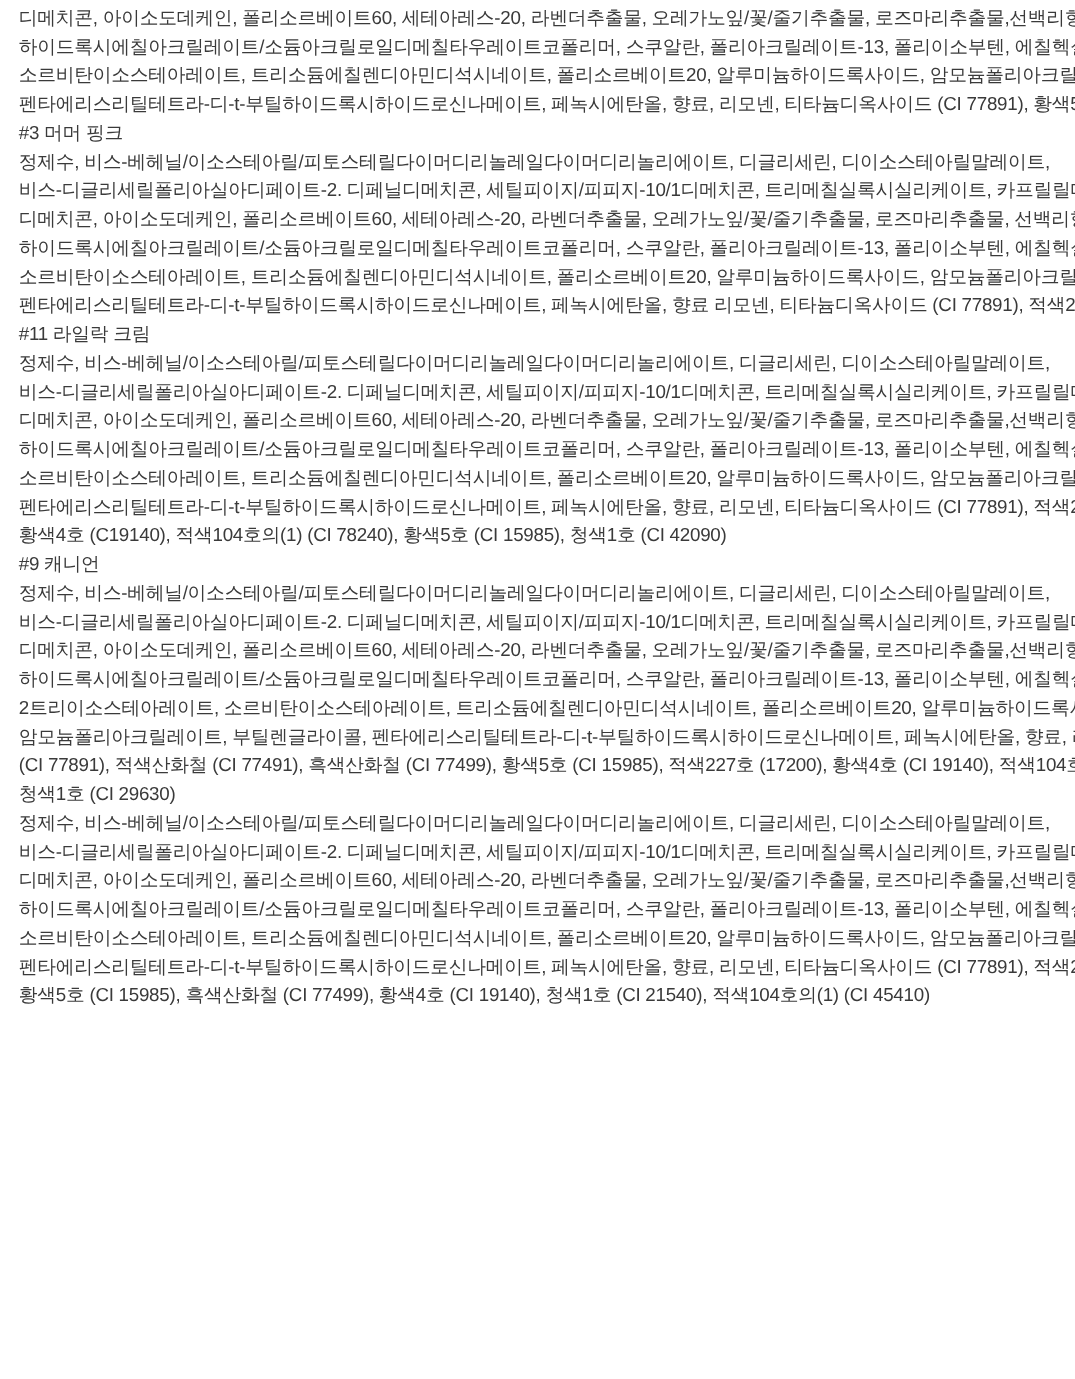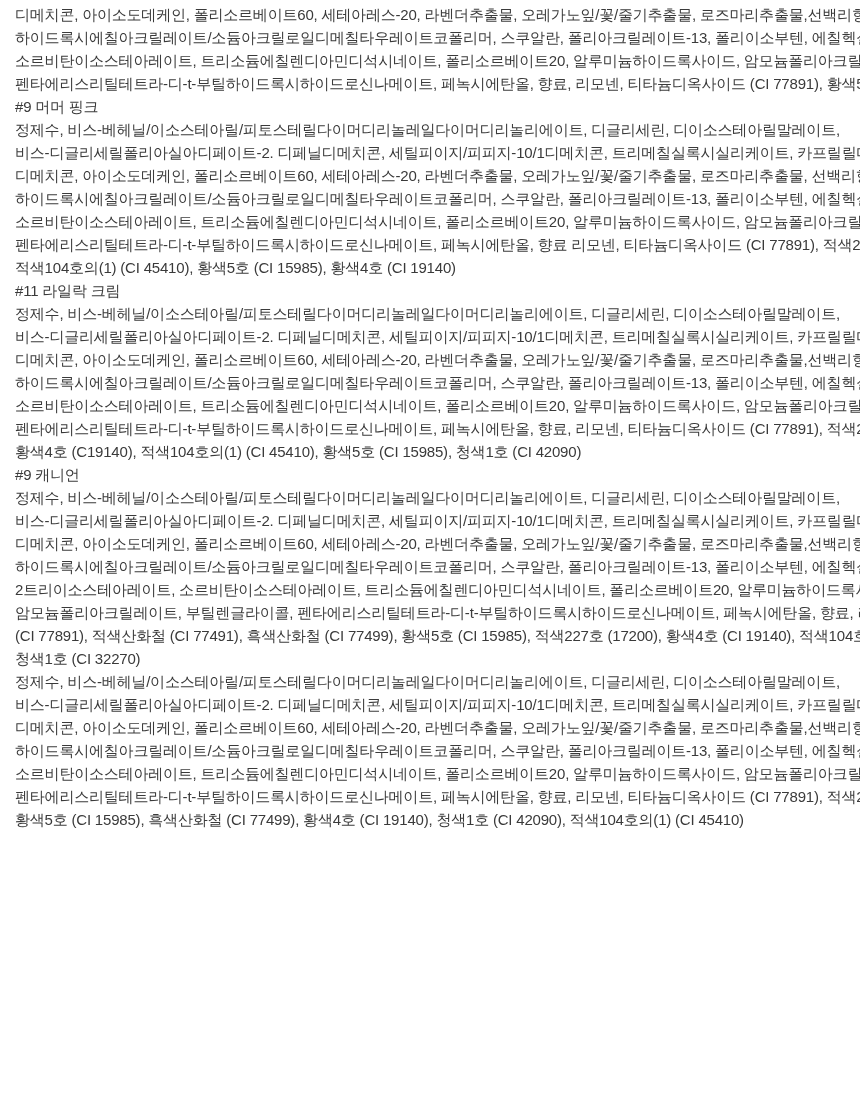--- a/index.html
+++ b/index.html
@@ -34,46 +34,45 @@
 </style>
 </head>
 <body>
 
 <div class="page">
   <div>
       <div class="line">디메치콘, 아이소도데케인, 폴리소르베이트60, 세테아레스-20, 라벤더추출물, 오레가노잎/꽃/줄기추출물, 로즈마리추출물,선백리향추출물,</div>
       <div class="line">하이드록시에칠아크릴레이트/소듐아크릴로일디메칠타우레이트코폴리머, 스쿠알란, 폴리아크릴레이트-13, 폴리이소부텐, 에칠헥실글리세린,</div>
       <div class="line">소르비탄이소스테아레이트, 트리소듐에칠렌디아민디석시네이트, 폴리소르베이트20, 알루미늄하이드록사이드, 암모늄폴리아크릴레이트, 부틸렌글라이콜,</div>
       <div class="line">펜타에리스리틸테트라-디-t-부틸하이드록시하이드로신나메이트, 페녹시에탄올, 향료, 리모넨, 티타늄디옥사이드 (CI 77891), 황색5호 (CI 15985) 황색4호</div>
-      <div class="line heading">#9 머머 핑크</div>
+      <div class="line heading">#3 머머 핑크</div>
       <div class="line">정제수, 비스-베헤닐/이소스테아릴/피토스테릴다이머디리놀레일다이머디리놀리에이트, 디글리세린, 디이소스테아릴말레이트,</div>
       <div class="line">비스-디글리세릴폴리아실아디페이트-2. 디페닐디메치콘, 세틸피이지/피피지-10/1디메치콘, 트리메칠실록시실리케이트, 카프릴릴메치콘,펜틸렌글라이콜</div>
       <div class="line">디메치콘, 아이소도데케인, 폴리소르베이트60, 세테아레스-20, 라벤더추출물, 오레가노잎/꽃/줄기추출물, 로즈마리추출물, 선백리향추출물,</div>
       <div class="line">하이드록시에칠아크릴레이트/소듐아크릴로일디메칠타우레이트코폴리머, 스쿠알란, 폴리아크릴레이트-13, 폴리이소부텐, 에칠헥실글리세린,</div>
       <div class="line">소르비탄이소스테아레이트, 트리소듐에칠렌디아민디석시네이트, 폴리소르베이트20, 알루미늄하이드록사이드, 암모늄폴리아크릴레이트, 부틸렌글라이콜,</div>
       <div class="line">펜타에리스리틸테트라-디-t-부틸하이드록시하이드로신나메이트, 페녹시에탄올, 향료 리모넨, 티타늄디옥사이드 (CI 77891), 적색227호 (CI 17200),</div>
-      <div class="line">적색104호의(1) (CI 45410), 황색5호 (CI 15985), 황색4호 (CI 19140)</div>
       <div class="line heading">#11 라일락 크림</div>
       <div class="line">정제수, 비스-베헤닐/이소스테아릴/피토스테릴다이머디리놀레일다이머디리놀리에이트, 디글리세린, 디이소스테아릴말레이트,</div>
       <div class="line">비스-디글리세릴폴리아실아디페이트-2. 디페닐디메치콘, 세틸피이지/피피지-10/1디메치콘, 트리메칠실록시실리케이트, 카프릴릴메치콘,펜틸렌글라이콜</div>
       <div class="line">디메치콘, 아이소도데케인, 폴리소르베이트60, 세테아레스-20, 라벤더추출물, 오레가노잎/꽃/줄기추출물, 로즈마리추출물,선백리향추출물,</div>
       <div class="line">하이드록시에칠아크릴레이트/소듐아크릴로일디메칠타우레이트코폴리머, 스쿠알란, 폴리아크릴레이트-13, 폴리이소부텐, 에칠헥실글리세린,</div>
       <div class="line">소르비탄이소스테아레이트, 트리소듐에칠렌디아민디석시네이트, 폴리소르베이트20, 알루미늄하이드록사이드, 암모늄폴리아크릴레이트, 부틸렌글라이콜,</div>
       <div class="line">펜타에리스리틸테트라-디-t-부틸하이드록시하이드로신나메이트, 페녹시에탄올, 향료, 리모넨, 티타늄디옥사이드 (CI 77891), 적색227호 (CI 17200),</div>
-      <div class="line">황색4호 (C19140), 적색104호의(1) (CI 45410), 황색5호 (CI 15985), 청색1호 (CI 42090)</div>
+      <div class="line">황색4호 (C19140), 적색104호의(1) (CI 78240), 황색5호 (CI 15985), 청색1호 (CI 42090)</div>
       <div class="line heading">#9 캐니언</div>
       <div class="line">정제수, 비스-베헤닐/이소스테아릴/피토스테릴다이머디리놀레일다이머디리놀리에이트, 디글리세린, 디이소스테아릴말레이트,</div>
       <div class="line">비스-디글리세릴폴리아실아디페이트-2. 디페닐디메치콘, 세틸피이지/피피지-10/1디메치콘, 트리메칠실록시실리케이트, 카프릴릴메치콘, 펜틸렌글라이콜</div>
       <div class="line">디메치콘, 아이소도데케인, 폴리소르베이트60, 세테아레스-20, 라벤더추출물, 오레가노잎/꽃/줄기추출물, 로즈마리추출물,선백리향추출물,</div>
       <div class="line">하이드록시에칠아크릴레이트/소듐아크릴로일디메칠타우레이트코폴리머, 스쿠알란, 폴리아크릴레이트-13, 폴리이소부텐, 에칠헥실글리세린, 폴리글리세릴-</div>
       <div class="line">2트리이소스테아레이트, 소르비탄이소스테아레이트, 트리소듐에칠렌디아민디석시네이트, 폴리소르베이트20, 알루미늄하이드록사이드,</div>
       <div class="line">암모늄폴리아크릴레이트, 부틸렌글라이콜, 펜타에리스리틸테트라-디-t-부틸하이드록시하이드로신나메이트, 페녹시에탄올, 향료, 리모넨, 티타늄디옥사이드</div>
       <div class="line">(CI 77891), 적색산화철 (CI 77491), 흑색산화철 (CI 77499), 황색5호 (CI 15985), 적색227호 (17200), 황색4호 (CI 19140), 적색104호의(1) (CI 45410),</div>
-      <div class="line">청색1호 (CI 32270)</div>
+      <div class="line">청색1호 (CI 29630)</div>
       <div class="line">정제수, 비스-베헤닐/이소스테아릴/피토스테릴다이머디리놀레일다이머디리놀리에이트, 디글리세린, 디이소스테아릴말레이트,</div>
       <div class="line">비스-디글리세릴폴리아실아디페이트-2. 디페닐디메치콘, 세틸피이지/피피지-10/1디메치콘, 트리메칠실록시실리케이트, 카프릴릴메치콘,펜틸렌글라이콜,</div>
       <div class="line">디메치콘, 아이소도데케인, 폴리소르베이트60, 세테아레스-20, 라벤더추출물, 오레가노잎/꽃/줄기추출물, 로즈마리추출물,선백리향추출물,</div>
       <div class="line">하이드록시에칠아크릴레이트/소듐아크릴로일디메칠타우레이트코폴리머, 스쿠알란, 폴리아크릴레이트-13, 폴리이소부텐, 에칠헥실글리세린,</div>
       <div class="line">소르비탄이소스테아레이트, 트리소듐에칠렌디아민디석시네이트, 폴리소르베이트20, 알루미늄하이드록사이드, 암모늄폴리아크릴레이트, 부틸렌글라이콜,</div>
       <div class="line">펜타에리스리틸테트라-디-t-부틸하이드록시하이드로신나메이트, 페녹시에탄올, 향료, 리모넨, 티타늄디옥사이드 (CI 77891), 적색227호 (CI 17200),</div>
-      <div class="line">황색5호 (CI 15985), 흑색산화철 (CI 77499), 황색4호 (CI 19140), 청색1호 (CI 42090), 적색104호의(1) (CI 45410)</div>
+      <div class="line">황색5호 (CI 15985), 흑색산화철 (CI 77499), 황색4호 (CI 19140), 청색1호 (CI 21540), 적색104호의(1) (CI 45410)</div>
     </div>
 </div>
 
 </body></html>

